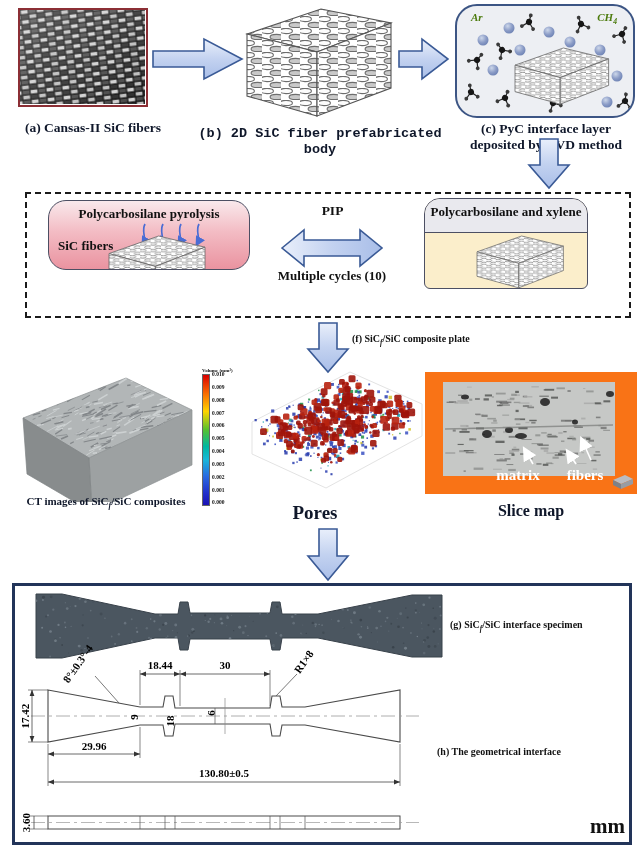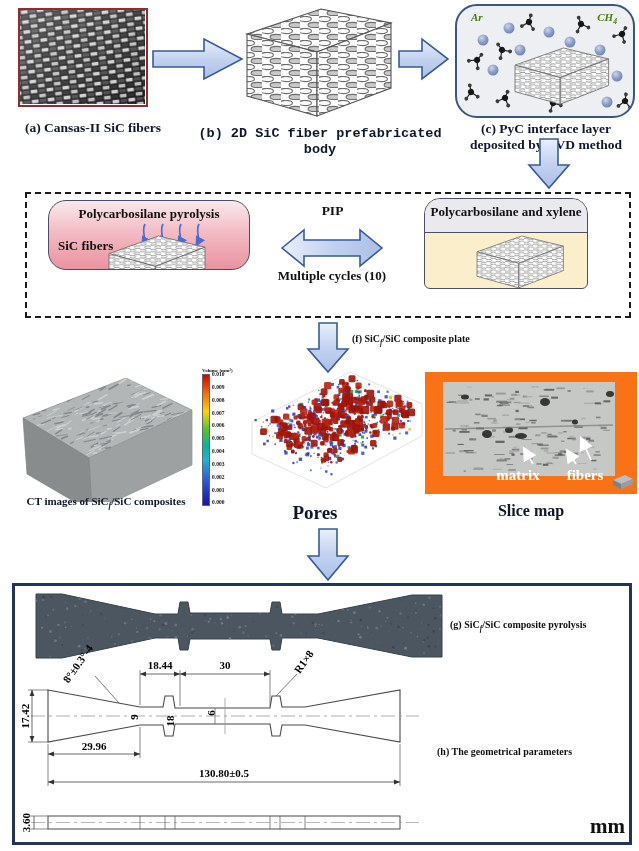--- a/index.html
+++ b/index.html
@@ -1530,21 +1530,21 @@
         <circle cx="35.299165926873684" cy="14.729253068566322" r="0.5631883539725095" fill="#8d99a3" opacity="0.517231930012349"></circle>
         <circle cx="312.24532769666985" cy="10.0505932867527" r="1.4125230558216573" fill="#8d99a3" opacity="0.39348259827820586"></circle>
         <circle cx="367.2772632641718" cy="30.13627602159977" r="0.5069911022437736" fill="#8d99a3" opacity="0.2855642389622517"></circle>
         <circle cx="99.12893363600597" cy="69.30788266658783" r="1.047713776305318" fill="#8d99a3" opacity="0.5995950145646929"></circle>
         <circle cx="101.76560647506267" cy="53.16722683608532" r="0.9160603238968179" fill="#8d99a3" opacity="0.45727536586346107"></circle>
         <circle cx="347.8780338037759" cy="6.614446625113487" r="1.2166739262174815" fill="#8d99a3" opacity="0.5133427422842942"></circle>
         <circle cx="148.85151402885094" cy="60.93354293704033" r="0.9302999315550552" fill="#2e363d" opacity="0.5654154089628718"></circle>
         <circle cx="126.53022530302405" cy="60.9065879881382" r="1.4222624032059685" fill="#8d99a3" opacity="0.33816784371156244"></circle>
       </g>
   </svg>
-  <div class="abs flabel" style="left:450px;top:619px;"><span>(g) SiC</span><sub class="fsub">f</sub><span>/SiC composite pyrolysis</span></div>
+  <div class="abs flabel" style="left:450px;top:619px;"><span>(g) SiC</span><sub class="fsub">f</sub><span>/SiC interface specimen</span></div>
 
   <svg class="abs" style="left:15px;top:640px;" width="445" height="200" font-family="Liberation Serif, serif">
 
     <path d="M33,50 L125,67 L148,67 L150,56 L158,56 L160,68 L165,68 L255,68 L257,56 L265,56 L267,67 L290,67 L385,50
              L385,102 L290,85 L267,85 L265,96 L257,96 L255,84 L165,84 L160,84 L158,96 L150,96 L148,85 L125,85 L33,102 Z" fill="none" stroke="#4a4a4a" stroke-width="1.1"></path>
     <line x1="16" y1="76" x2="404" y2="76" stroke="#9a9a9a" stroke-width="0.8" stroke-dasharray="14 4 3 4"></line>
     <line x1="210" y1="58" x2="210" y2="94" stroke="#8a8a8a" stroke-width="0.7"></line>
 
     <line x1="33" y1="50" x2="13" y2="50" stroke="#555" stroke-width="0.7"></line>
     <line x1="33" y1="102" x2="13" y2="102" stroke="#555" stroke-width="0.7"></line>
@@ -1586,16 +1586,16 @@
     <line x1="150" y1="176" x2="150" y2="189" stroke="#555" stroke-width="0.7"></line>
     <line x1="160" y1="176" x2="160" y2="189" stroke="#555" stroke-width="0.7"></line>
     <line x1="255" y1="176" x2="255" y2="189" stroke="#555" stroke-width="0.7"></line>
     <line x1="265" y1="176" x2="265" y2="189" stroke="#555" stroke-width="0.7"></line>
     <line x1="290" y1="176" x2="290" y2="189" stroke="#555" stroke-width="0.7"></line>
     <line x1="33" y1="176" x2="15" y2="176" stroke="#555" stroke-width="0.7"></line>
     <line x1="33" y1="189" x2="15" y2="189" stroke="#555" stroke-width="0.7"></line>
     <line x1="19" y1="176" x2="19" y2="189" stroke="#444" stroke-width="0.8"></line>
     <text class="dimtext" x="11" y="182.5" text-anchor="middle" dominant-baseline="central" transform="rotate(-90 11 182.5)">3.60</text>
   </svg>
-  <div class="abs flabel" style="left:437px;top:746px;">(h) The geometrical parameters</div>
+  <div class="abs flabel" style="left:437px;top:746px;">(h) The geometrical interface</div>
   <div class="abs mm" style="left:590px;top:814px;">mm</div>
 
 </div>
 
 </body></html>

